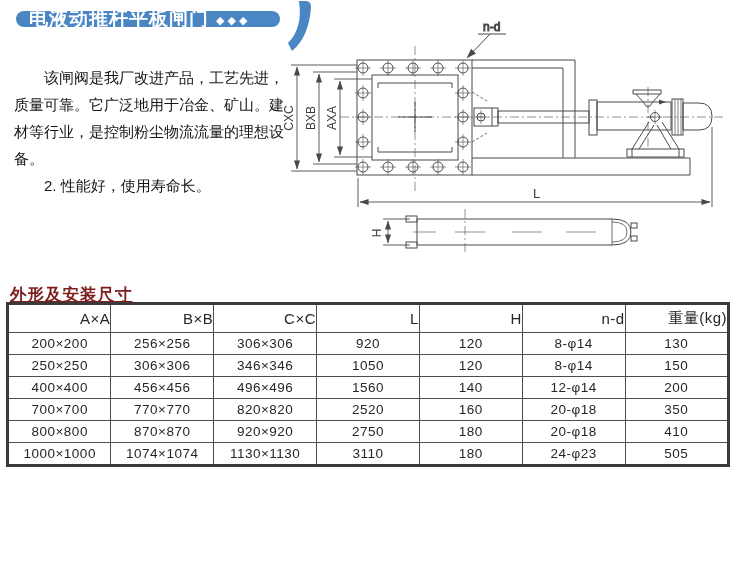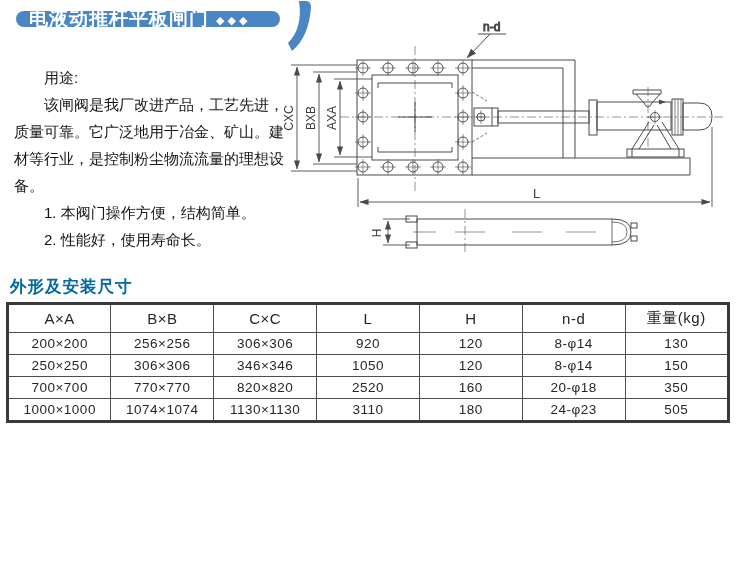--- a/index.html
+++ b/index.html
@@ -16,47 +16,45 @@
   .banner .title{font-size:19px;font-weight:bold;color:#ffffff;letter-spacing:1px;white-space:nowrap;}
   .banner .diamonds{font-size:11px;color:#ffffff;letter-spacing:3px;margin-left:7px;padding-top:2px;}
   .crescent{position:absolute;left:287px;top:0;width:28px;height:52px;}
   
   .intro{position:absolute;left:14px;top:64px;width:274px;font-size:15px;line-height:27px;color:#151515;}
   .intro .ind{text-indent:2em;}
   
   .drawing{position:absolute;left:278px;top:14px;width:459px;height:268px;}
   .drawing text{font-family:"Liberation Sans","DejaVu Sans",sans-serif;fill:#3c3c3c;}
   
-  .section-title{position:absolute;left:10px;top:276px;font-size:16.5px;font-weight:bold;color:#0369a1;letter-spacing:1px;}
+  .section-title{position:absolute;left:10px;top:284px;font-size:16.5px;font-weight:bold;color:#7f1d1d;letter-spacing:1px;text-decoration:underline;}
   table.dims{
     position:absolute;left:7px;top:303px;width:722px;border-collapse:collapse;table-layout:fixed;
     font-size:13.5px;color:#262626;
   }
   table.dims th,table.dims td{
     border:1px solid #4d4d4d;text-align:center;padding:0;height:21px;
     font-weight:normal;letter-spacing:.5px;
   }
-  table.dims th{height:27px;font-size:15px;}
+  table.dims th{height:27px;font-size:15px;text-align:right;}
   table.dims{border:2px solid #3a3a3a;outline:1px solid #3a3a3a;}
 </style>
 </head>
 <body>
 
 <div class="banner">
   <span class="title">电液动推杆平板闸门</span>
   <span class="diamonds">◆◆◆</span>
 </div>
 <svg class="crescent" viewBox="0 0 28 52">
   <path d="M5,51 Q22,37 24,7 Q24,1 19,1 L12,1 Q16,28 1,43 Z" fill="#4a86c4"></path>
 </svg>
 
 <div class="intro">
-  <div class="ind">用途:</div>
   <div class="ind">该闸阀是我厂改进产品，工艺先进，质量可靠。它广泛地用于冶金、矿山。建材等行业，是控制粉尘物流流量的理想设备。</div>
-  <div class="ind">1. 本阀门操作方便，结构简单。</div>
   <div class="ind">2. 性能好，使用寿命长。</div>
 </div>
 
 <svg class="drawing" viewBox="278 14 459 268" fill="none" stroke="#4a4a4a" stroke-width="1">
   <defs>
     <marker id="arw" viewBox="0 0 10 10" refX="9.5" refY="5" markerWidth="10" markerHeight="10" orient="auto-start-reverse">
       <path d="M0,1.6 L10,5 L0,8.4 Z" fill="#4a4a4a" stroke="none"></path>
     </marker>
   </defs>
 
@@ -209,29 +207,47 @@
       <tr>
         <td>250×250</td>
         <td>306×306</td>
         <td>346×346</td>
         <td>1050</td>
         <td>120</td>
         <td>8-φ14</td>
         <td>150</td>
       </tr>
       <tr>
+        <td>400×400</td>
+        <td>456×456</td>
+        <td>496×496</td>
+        <td>1560</td>
+        <td>140</td>
+        <td>12-φ14</td>
+        <td>200</td>
+      </tr>
+      <tr>
         <td>700×700</td>
         <td>770×770</td>
         <td>820×820</td>
         <td>2520</td>
         <td>160</td>
         <td>20-φ18</td>
         <td>350</td>
       </tr>
       <tr>
+        <td>800×800</td>
+        <td>870×870</td>
+        <td>920×920</td>
+        <td>2750</td>
+        <td>180</td>
+        <td>20-φ18</td>
+        <td>410</td>
+      </tr>
+      <tr>
         <td>1000×1000</td>
         <td>1074×1074</td>
         <td>1130×1130</td>
         <td>3110</td>
         <td>180</td>
         <td>24-φ23</td>
         <td>505</td>
       </tr>
     </tbody>
 </table>

